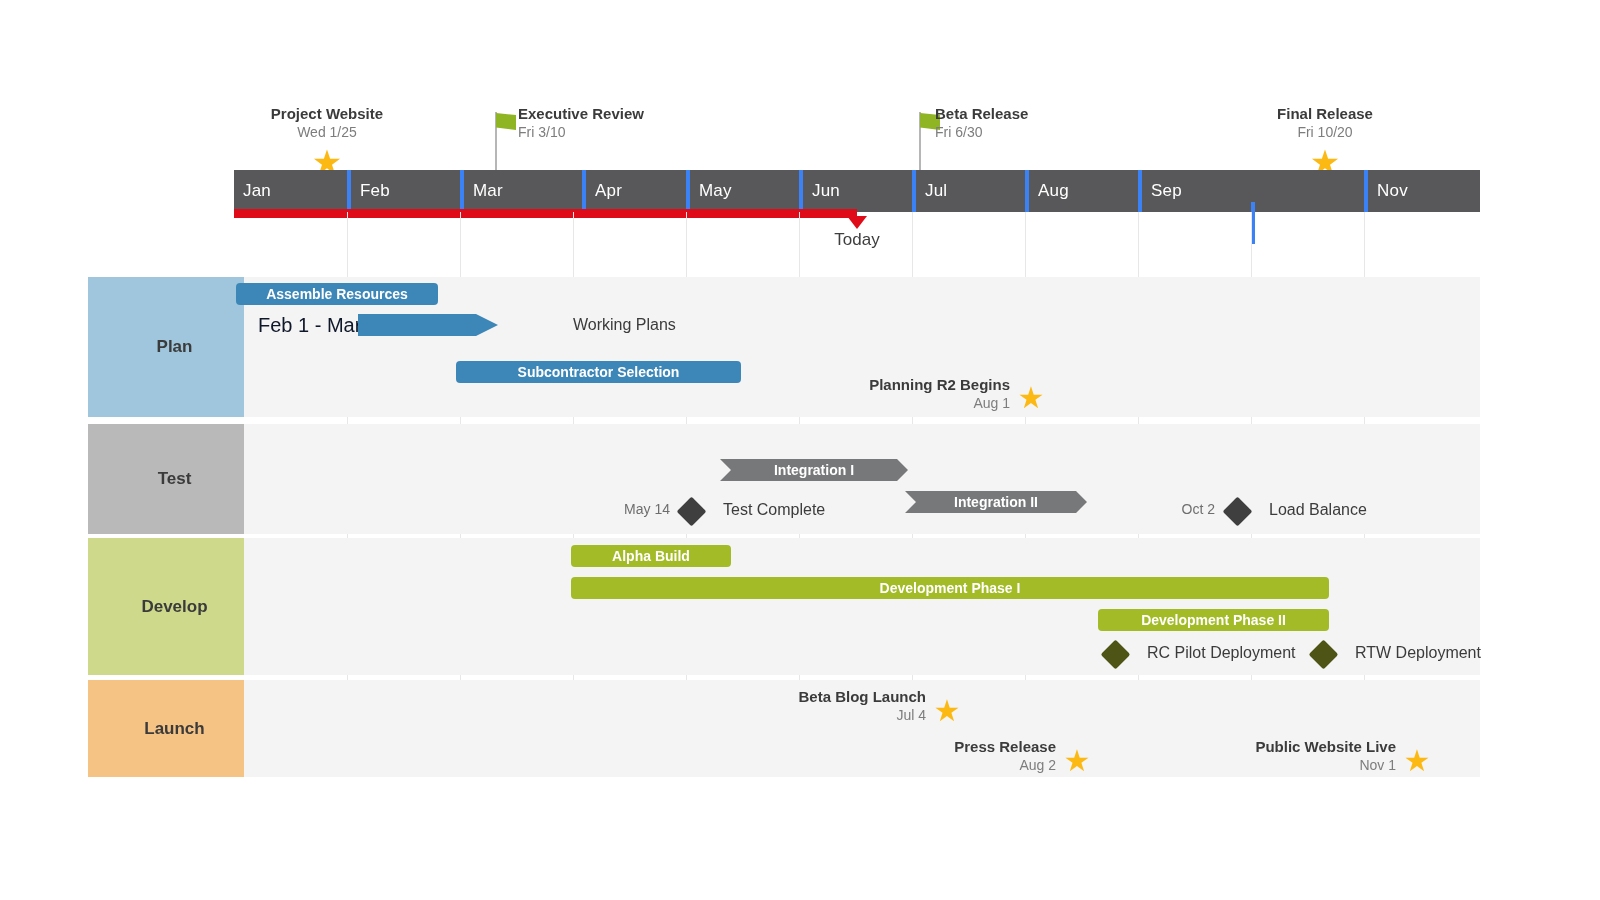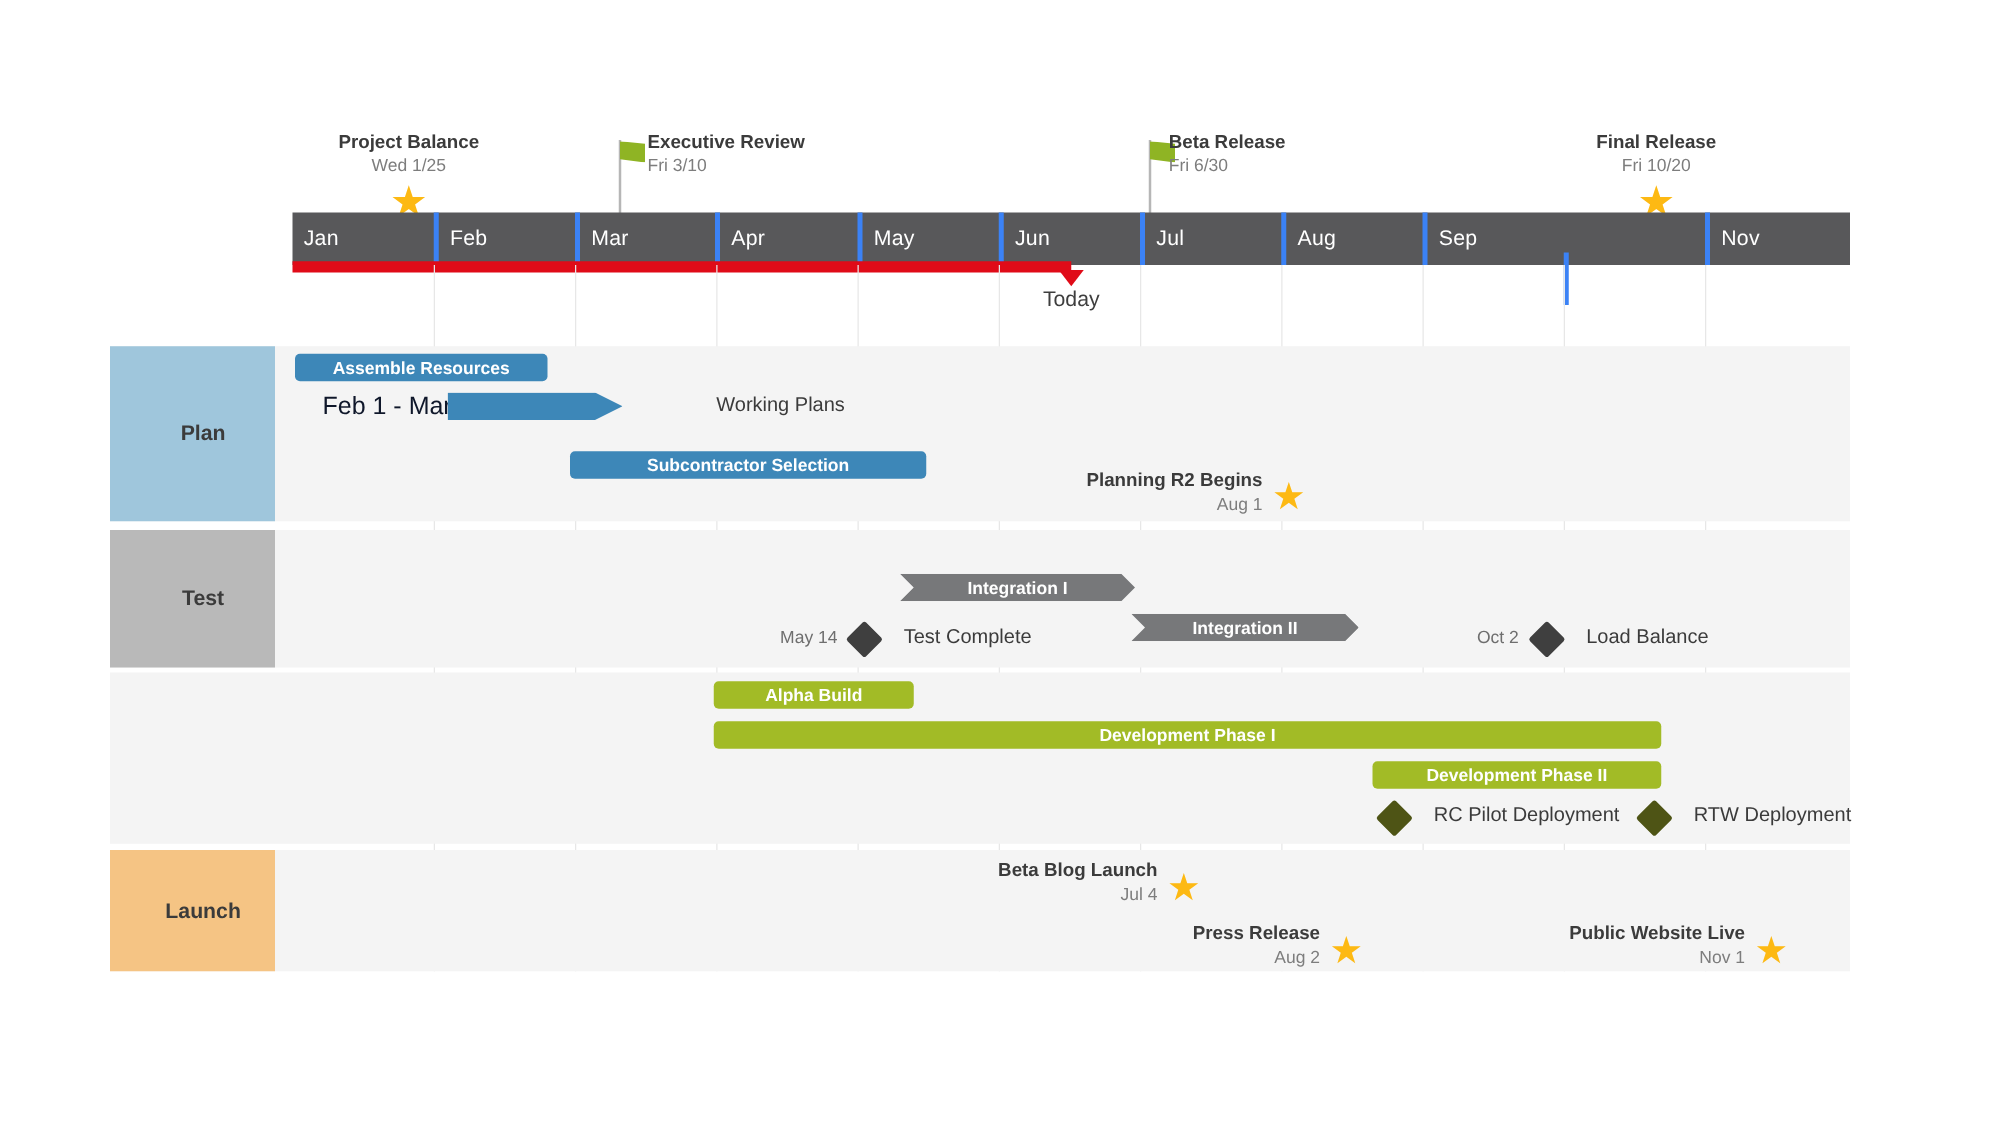--- a/index.html
+++ b/index.html
@@ -102,21 +102,21 @@
   
   .lane {
     position: absolute;
     left: 88px;
     width: 1392px;
     background: #f4f4f4;
   }
   .lane-label {
     position: absolute;
     left: 0; top: 0;
-    width: 132px; height: 100%;
+    width: 156px; height: 100%;
     display: flex; align-items: center; justify-content: center;
     font-size: 17px; font-weight: bold; color: #3b3b3b; padding-left: 17px;
   }
   .lane-body {
     position: absolute;
     left: 132px; top: 0; right: 0; bottom: 0;
   }
 
   
   .bar {
@@ -183,21 +183,21 @@
     white-space: nowrap; line-height: 21px;
     text-align: right;
   }
 </style>
 </head>
 <body>
 
 <div id="stage">
 
   <div class="top-ms center-al" style="left:248px; top:104px; width:158px;">
-    <div class="ms-title">Project Balance</div>
+    <div class="ms-title">Project Website</div>
     <div class="ms-date">Wed 1/25</div>
   </div>
   <div class="star" style="left:310px; top:145px;">★</div>
 
   <div class="flag-pole" style="left:495px; top:112px; height:60px;"></div>
   <div class="flag-cloth" style="left:496px; top:113px;"></div>
   <div class="top-ms left-al" style="left:518px; top:104px;">
     <div class="ms-title">Executive Review</div>
     <div class="ms-date">Fri 3/10</div>
   </div>
@@ -218,21 +218,21 @@
   <div id="timeline-header">
     <div class="month-cell" style="left:0px;    width:113px;">
         <span>Jan</span>
       </div>
     <div class="month-cell" style="left:113px;  width:113px;">
         <span>Feb</span>
       </div>
     <div class="month-cell" style="left:226px;  width:113px;">
         <span>Mar</span>
       </div>
-    <div class="month-cell" style="left:338px;  width:113px;">
+    <div class="month-cell" style="left:348px;  width:113px;">
         <span>Apr</span>
       </div>
     <div class="month-cell" style="left:452px;  width:113px;">
         <span>May</span>
       </div>
     <div class="month-cell" style="left:565px;  width:113px;">
         <span>Jun</span>
       </div>
     <div class="month-cell" style="left:678px;  width:113px;">
         <span>Jul</span>
@@ -310,20 +310,23 @@
       <div class="diamond dark" style="left:461px; top:77px;"></div>
       <div class="ms-inline-label" style="left:503px; top:75px;">Test Complete</div>
 
       <div class="ms-inline-date" style="left:935px; top:75px; width:60px;">Oct 2</div>
       <div class="diamond dark" style="left:1007px; top:77px;"></div>
       <div class="ms-inline-label" style="left:1049px; top:75px;">Load Balance</div>
     </div>
   </div>
 
   <div class="lane" style="top:538px; height:137px;">
+    <div class="lane-label" style="background:#cfd98b;">
+      <span>Develop</span>
+    </div>
     <div class="lane-body">
 
       <div class="bar green" style="left:351px; top:7px; width:160px;">
         <span>Alpha Build</span>
       </div>
 
       <div class="bar green" style="left:351px; top:39px; width:758px;">
         <span>Development Phase I</span>
       </div>
 

